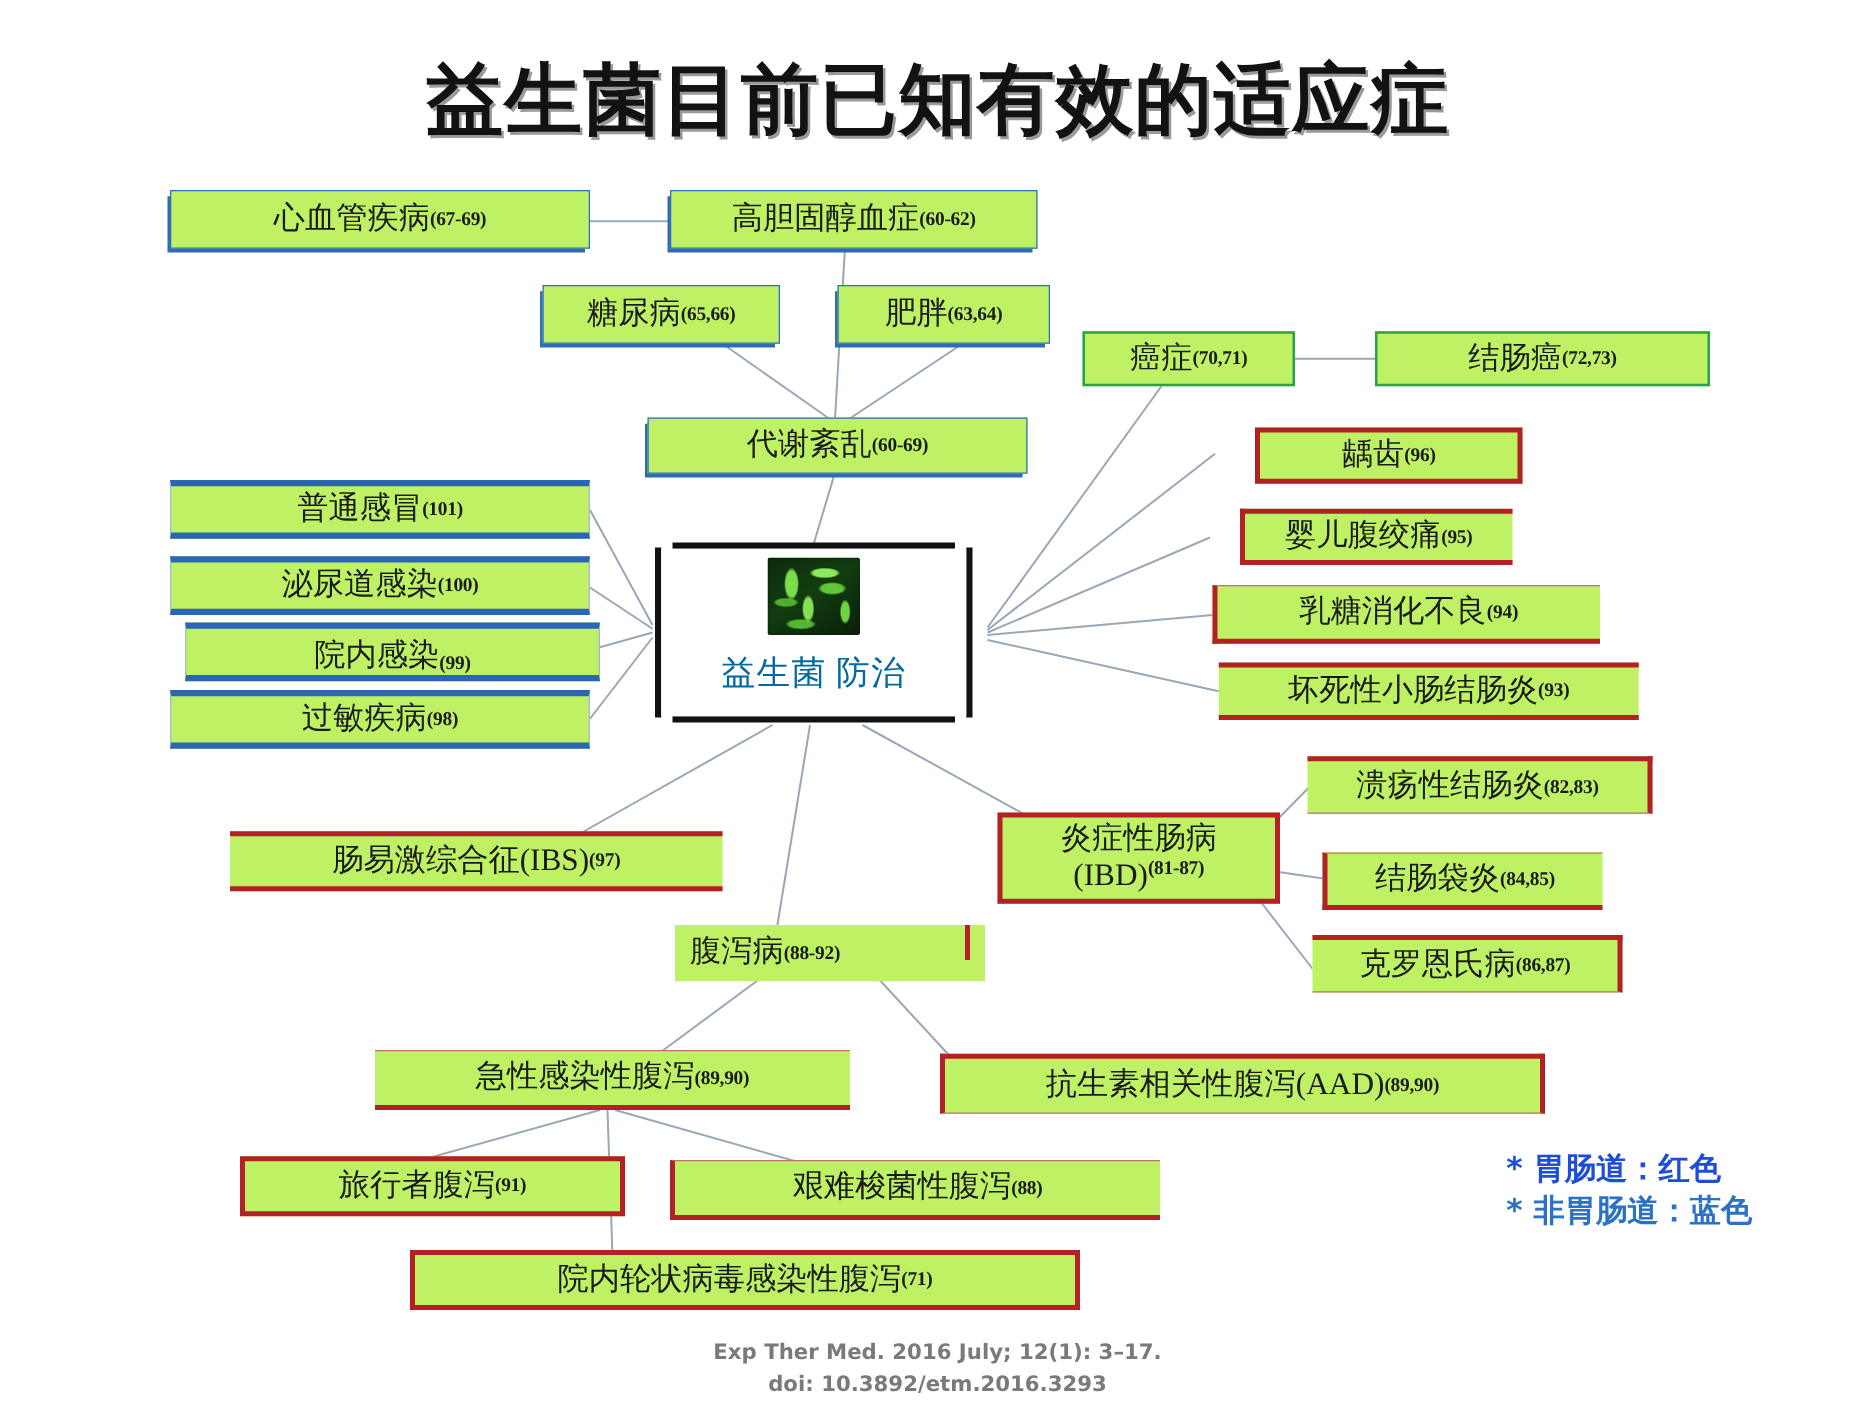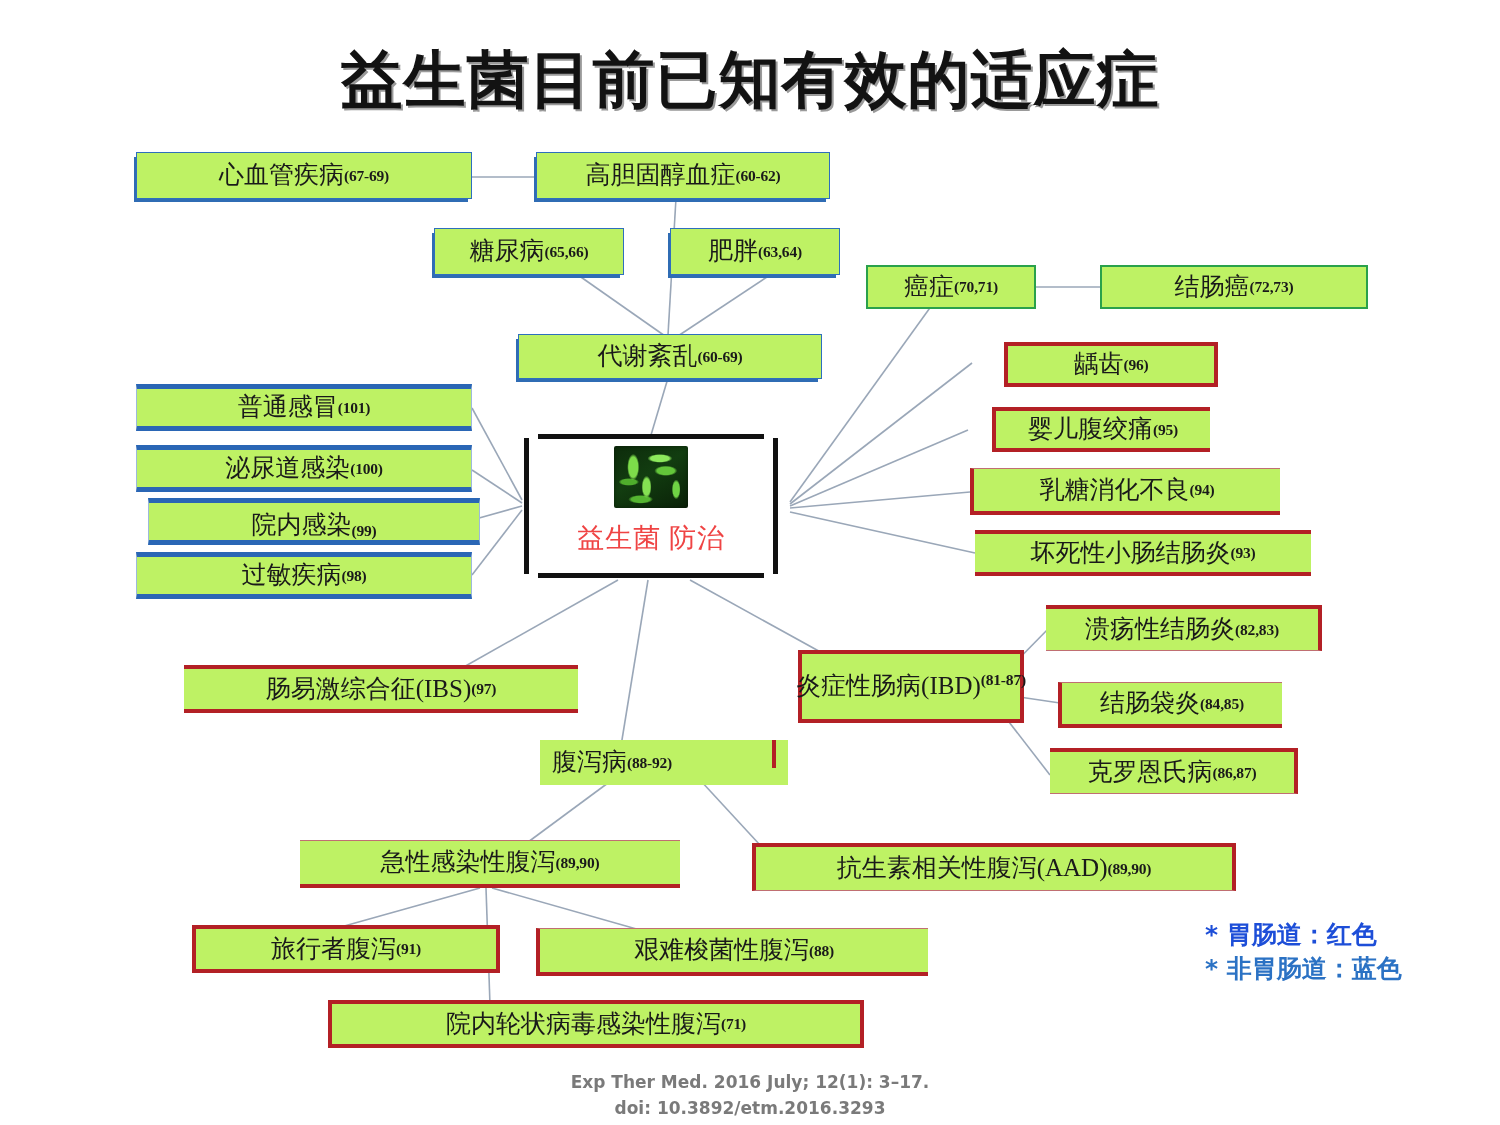--- a/index.html
+++ b/index.html
@@ -112,21 +112,21 @@
       radial-gradient(ellipse 20px 7px at 62% 20%, #8ce85c 0 46%, rgba(0,0,0,0) 62%),
       radial-gradient(ellipse 18px 8px at 70% 40%, #63c63a 0 48%, rgba(0,0,0,0) 64%),
       radial-gradient(ellipse 8px 18px at 44% 66%, #84e052 0 46%, rgba(0,0,0,0) 62%),
       radial-gradient(ellipse 20px 7px at 36% 86%, #55b531 0 46%, rgba(0,0,0,0) 62%),
       radial-gradient(ellipse 7px 16px at 84% 70%, #6fd244 0 46%, rgba(0,0,0,0) 62%),
       radial-gradient(ellipse 16px 6px at 20% 58%, #4fae2c 0 48%, rgba(0,0,0,0) 64%),
       linear-gradient(150deg,#0d2b0b 0%,#123d10 45%,#0a2108 100%);
     box-shadow:0 0 4px rgba(0,0,0,.35) inset;
   }
   #center-node .clabel{
-    margin-top:12px;font-size:27px;color:#ef4444;letter-spacing:1px;white-space:nowrap;
+    margin-top:12px;font-size:27px;color:#0369a1;letter-spacing:1px;white-space:nowrap;
     font-family:"Liberation Serif","DejaVu Serif",serif;
   }
 
   
   #legend{
     position:absolute;left:1205px;top:918px;width:280px;
     font-family:"DejaVu Sans","Liberation Sans",sans-serif;
     font-weight:700;font-size:25px;line-height:1.35;
     z-index:5;
   }
@@ -278,21 +278,21 @@
   <div class="node red-bracket-lb" style="left:1058px;top:682px;width:224px;height:46px;">
     <span>结肠袋炎</span>
       <span class="sup">(84,85)</span>
   </div>
 
   <div class="node red-bracket-rt" style="left:1050px;top:748px;width:248px;height:46px;">
     <span>克罗恩氏病</span>
       <span class="sup">(86,87)</span>
   </div>
 
-  <div class="node red-bracket-full" style="left:766px;top:650px;width:226px;height:73px;flex-direction:row;">
+  <div class="node red-bracket-full" style="left:766px;top:650px;width:226px;height:73px;flex-direction:column;">
     <span>炎症性肠病</span>
     <span><span>(IBD)</span><span class="sup">(81-87)</span></span>
   </div>
 
   <div class="node red-bar" style="left:184px;top:665px;width:394px;height:48px;">
     <span>肠易激综合征(IBS)</span>
       <span class="sup">(97)</span>
   </div>
 
   <div class="node red-bracket-lb plain" style="left:540px;top:740px;width:248px;height:45px;border-left:none;border-top:none;justify-content:flex-start;padding-left:12px;">

